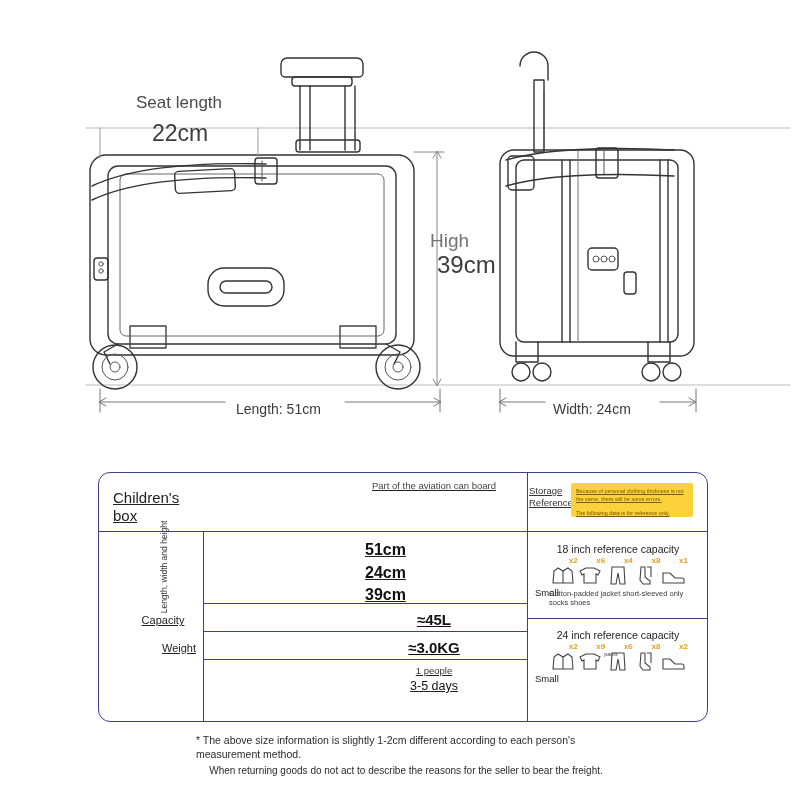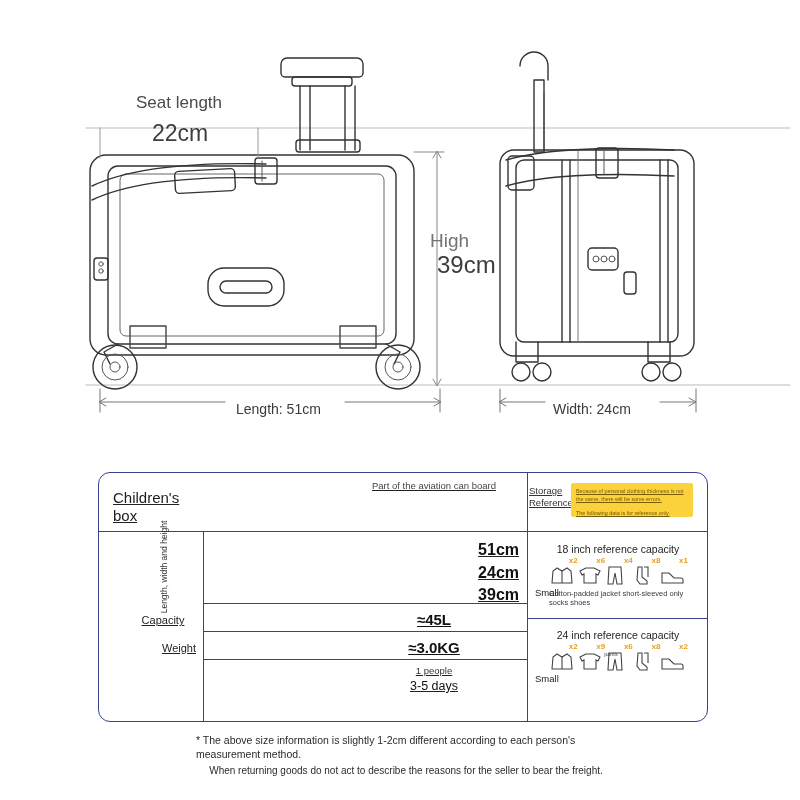--- a/index.html
+++ b/index.html
@@ -107,21 +107,21 @@
   }
   .rot-label span {
     transform: rotate(-90deg);
     white-space: nowrap;
     display: inline-block;
     line-height: 10px;
     text-align: center;
   }
 
   .dims {
-    left: 250px; top: 66px; width: 170px; text-align: right;
+    left: 266px; top: 66px; width: 170px; text-align: left;
   }
   .dims div { font-size: 16px; font-weight: bold; line-height: 22.5px; color: #111; }
 
   .rowlabel {
     font-size: 11px; color: #222; text-align: center;
   }
   .rowval {
     font-size: 15px; font-weight: bold; text-align: center; color: #111;
   }
 
@@ -154,21 +154,21 @@
     align-items: flex-end;
     justify-content: space-between;
     height: 30px;
   }
   .cap-item {
     position: relative;
     width: 30px;
     height: 30px;
     display: flex;
     align-items: flex-end;
-    justify-content: flex-start;
+    justify-content: center;
     margin-top: 33px;
   }
   .cap-item .qty {
     position: absolute;
     top: -1px; right: -1px;
     font-size: 8px;
     font-weight: bold;
     color: #e8a020;
   }
   .cap-item .nm {

